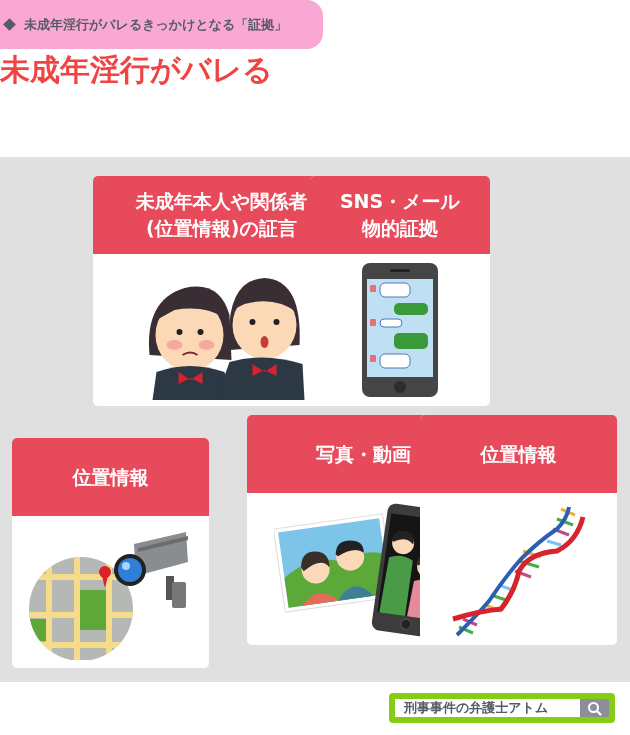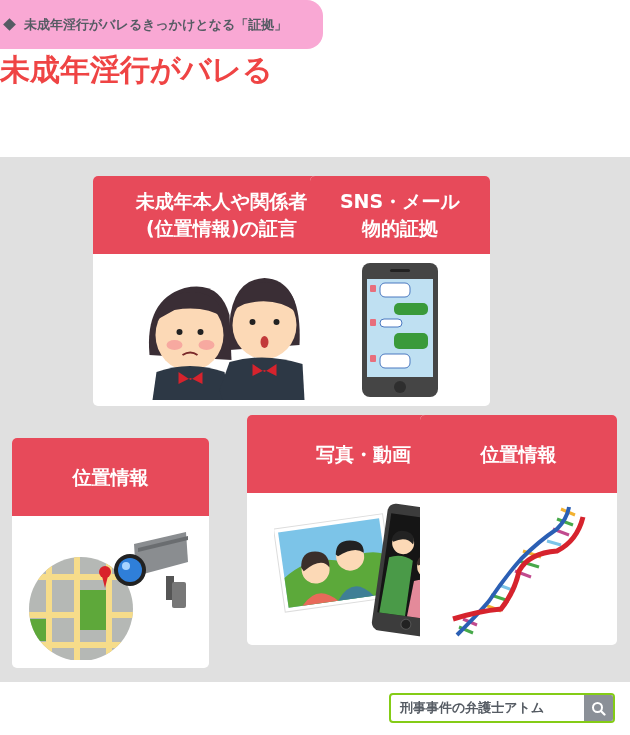--- a/index.html
+++ b/index.html
@@ -25,21 +25,21 @@
   .card .head {
     height: 78px; background: #e74a5a; color: #ffffff;
     display: flex; flex-direction: column; align-items: center; justify-content: center;
     font-size: 19px; font-weight: bold; line-height: 27px; text-align: center;
   }
   .card .body { position: relative; height: 152px; }
   .card .body svg { position: absolute; left: 50%; top: 50%; transform: translate(-50%, -50%); }
 
   .search {
     position: absolute; left: 389px; top: 693px; width: 226px; height: 30px;
-    border: 2px solid #84cc16; border-radius: 4px; display: flex; overflow: hidden; background: #fff;
+    border: 6px solid #84cc16; border-radius: 4px; display: flex; overflow: hidden; background: #fff;
   }
   .search .txt { flex: 1; display: flex; align-items: center; padding-left: 9px; font-size: 13px; font-weight: bold; color: #555b63; }
   .search .btn { width: 29px; background: #8b9098; display: flex; align-items: center; justify-content: center; }
 </style>
 </head>
 <body>
 
 <div class="tag-pill">
   <span class="diamond"></span>
   <span>未成年淫行がバレるきっかけとなる「証拠」</span>

